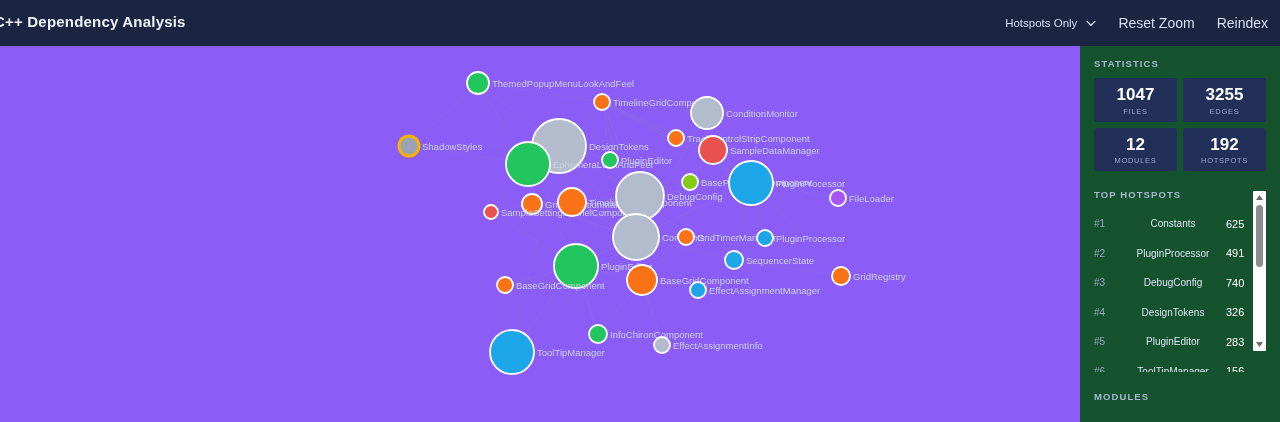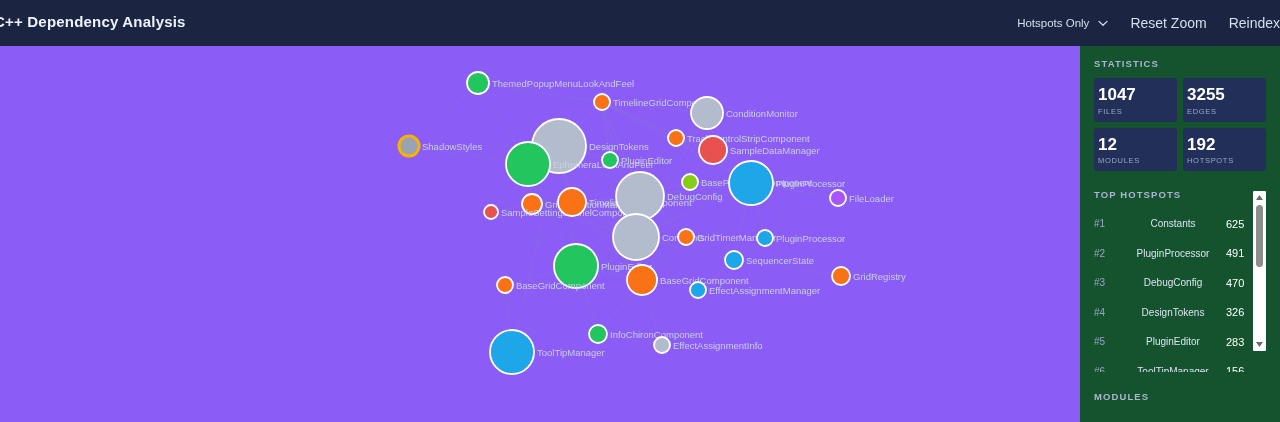--- a/index.html
+++ b/index.html
@@ -16,21 +16,21 @@
     position: absolute; left: 0; top: 0; width: 1280px; height: 46px;
     background: #1b2440;
     display: flex; align-items: center;
   }
   #header-title {
     position: absolute; left: -6px; top: 13px;
     font-size: 15px; font-weight: bold; color: #eef2fb;
     letter-spacing: .2px; white-space: nowrap;
   }
   #header-controls {
-    position: absolute; right: 0; top: 0; height: 46px;
+    position: absolute; right: 12px; top: 0; height: 46px;
     display: flex; align-items: center; gap: 22px;
   }
   .hdr-btn {
     font-size: 14px; color: #d7deef; background: none; border: none;
     white-space: nowrap; cursor: pointer; font-family: inherit;
   }
   #filter-select {
     display: flex; align-items: center; gap: 9px; cursor: pointer;
   }
   #chevron-down-icon { display: block; }
@@ -54,21 +54,21 @@
   }
   .panel-title {
     font-size: 9.5px; font-weight: bold; color: #aab6d2;
     letter-spacing: 1.1px; margin-bottom: 9px;
   }
   #stats-grid {
     display: grid; grid-template-columns: 1fr 1fr; gap: 6px; margin-bottom: 18px;
   }
   .stat-card {
     background: #223059; border-radius: 3px; padding: 7px 4px 6px 4px;
-    text-align: left;
+    text-align: center;
   }
   .stat-value { font-size: 17px; font-weight: bold; color: #ffffff; line-height: 1.15; }
   .stat-label { font-size: 7.5px; color: #9aa7c6; letter-spacing: .7px; margin-top: 2px; }
 
   #hotspots-panel { position: relative; }
   #hotspots-list {
     position: relative; height: 163px; overflow: hidden;
     padding-right: 14px;
   }
   .hotspot-row {
@@ -332,21 +332,21 @@
             <span class="hotspot-score">625</span>
           </div>
           <div class="hotspot-row">
             <span class="hotspot-rank">#2</span>
             <span class="hotspot-name">PluginProcessor</span>
             <span class="hotspot-score">491</span>
           </div>
           <div class="hotspot-row">
             <span class="hotspot-rank">#3</span>
             <span class="hotspot-name">DebugConfig</span>
-            <span class="hotspot-score">470</span>
+            <span class="hotspot-score">740</span>
           </div>
           <div class="hotspot-row">
             <span class="hotspot-rank">#4</span>
             <span class="hotspot-name">DesignTokens</span>
             <span class="hotspot-score">326</span>
           </div>
           <div class="hotspot-row">
             <span class="hotspot-rank">#5</span>
             <span class="hotspot-name">PluginEditor</span>
             <span class="hotspot-score">283</span>

